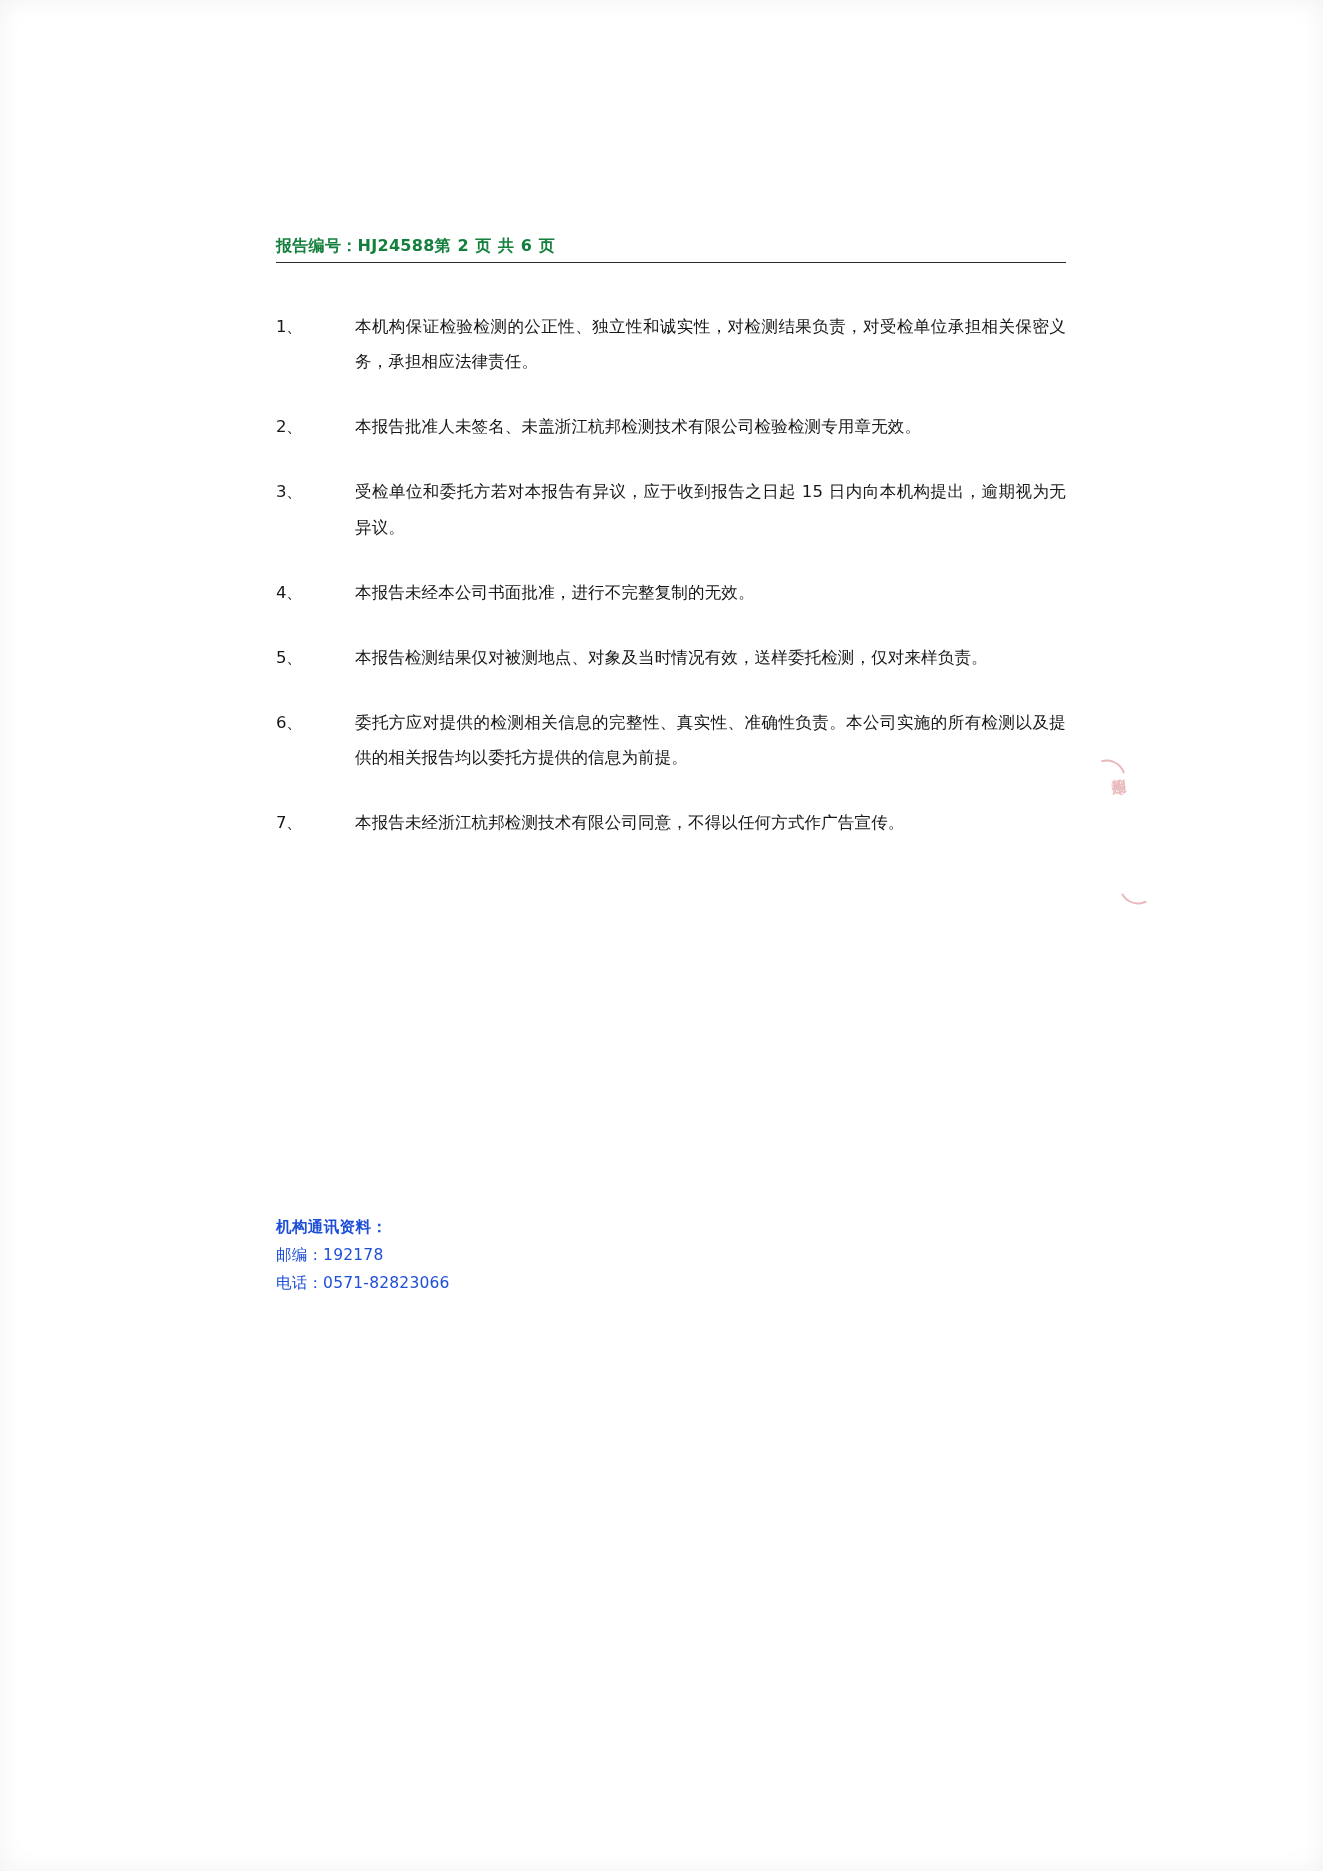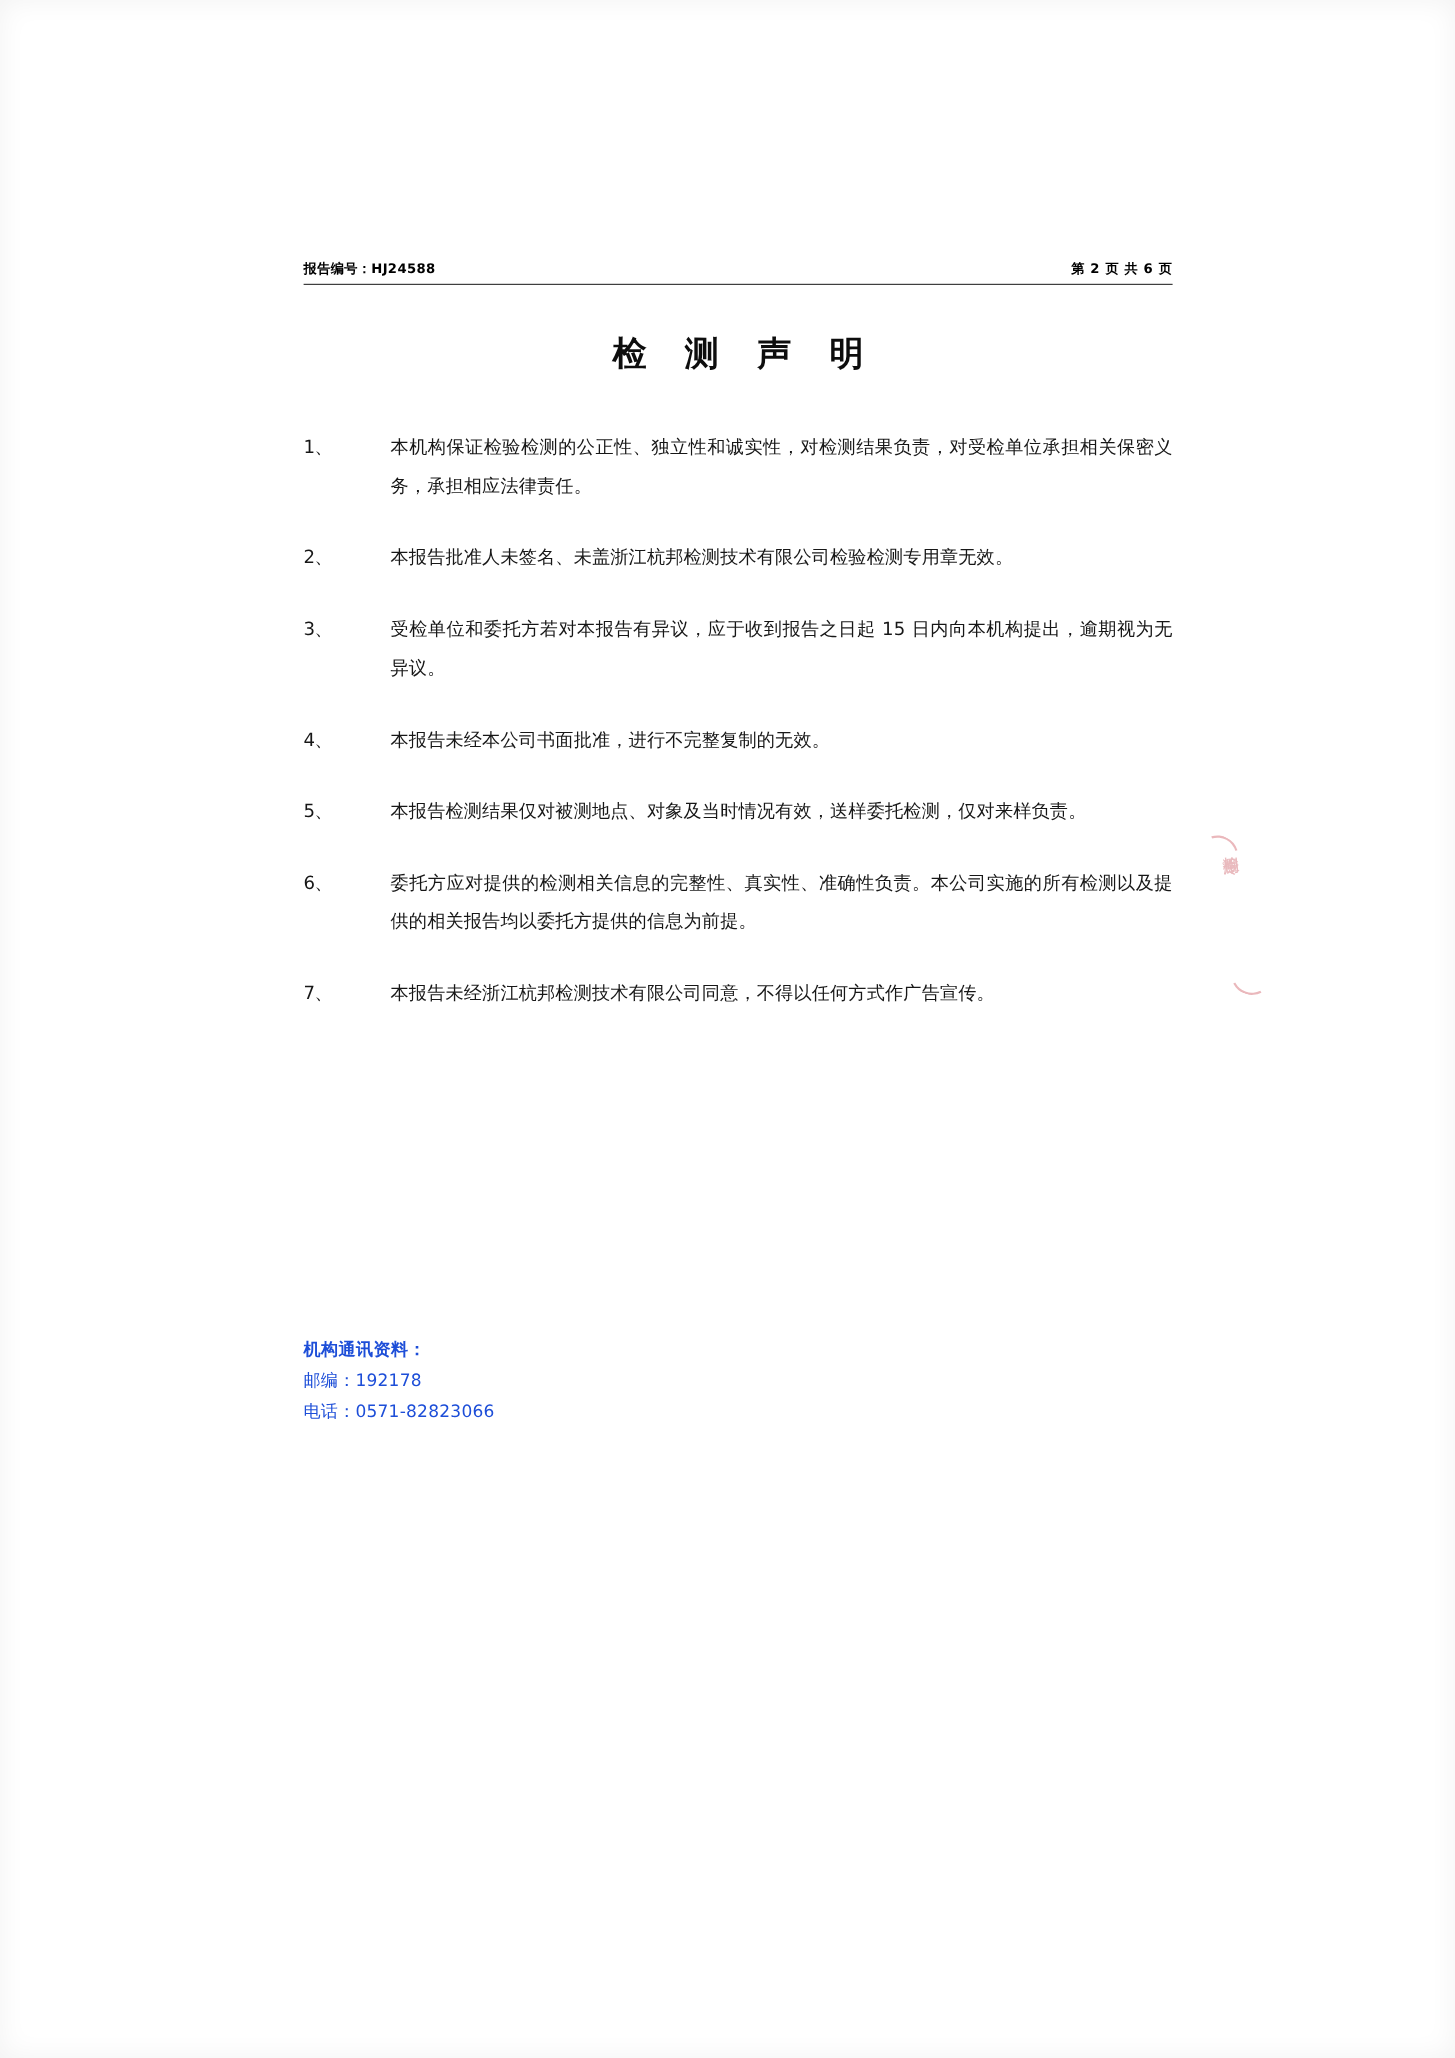--- a/index.html
+++ b/index.html
@@ -34,25 +34,24 @@
   .content {
     position: absolute;
     left: 276px;
     top: 196px;
     width: 790px;
   }
 
   
   .doc-header {
     display: flex;
-    justify-content: space-between;
     align-items: flex-end;
-    font-size: 12px;
+    font-size: 16px;
     font-weight: bold;
-    color: #000000;
+    color: #15803d;
     letter-spacing: 0.3px;
     padding-bottom: 5px;
     border-bottom: 1.1px solid #2b2b2b;
   }
   .doc-header .report-no {
     white-space: pre;
   }
   .doc-header .page-no {
     white-space: pre;
     letter-spacing: 0.6px;
@@ -153,21 +152,20 @@
 
 <div class="page">
 
   <div class="content">
 
     <div class="doc-header">
       <div class="report-no"><span>报告编号：</span><span>HJ24588</span></div>
       <div class="page-no">第 2 页 共 6 页</div>
     </div>
 
-    <div class="doc-title">检 测 声 明</div>
 
     <div class="clauses">
 
       <div class="clause">
         <div class="clause-num">1、</div>
         <div class="clause-text">本机构保证检验检测的公正性、独立性和诚实性，对检测结果负责，对受检单位承担相关保密义务，承担相应法律责任。</div>
       </div>
 
       <div class="clause">
         <div class="clause-num">2、</div>

